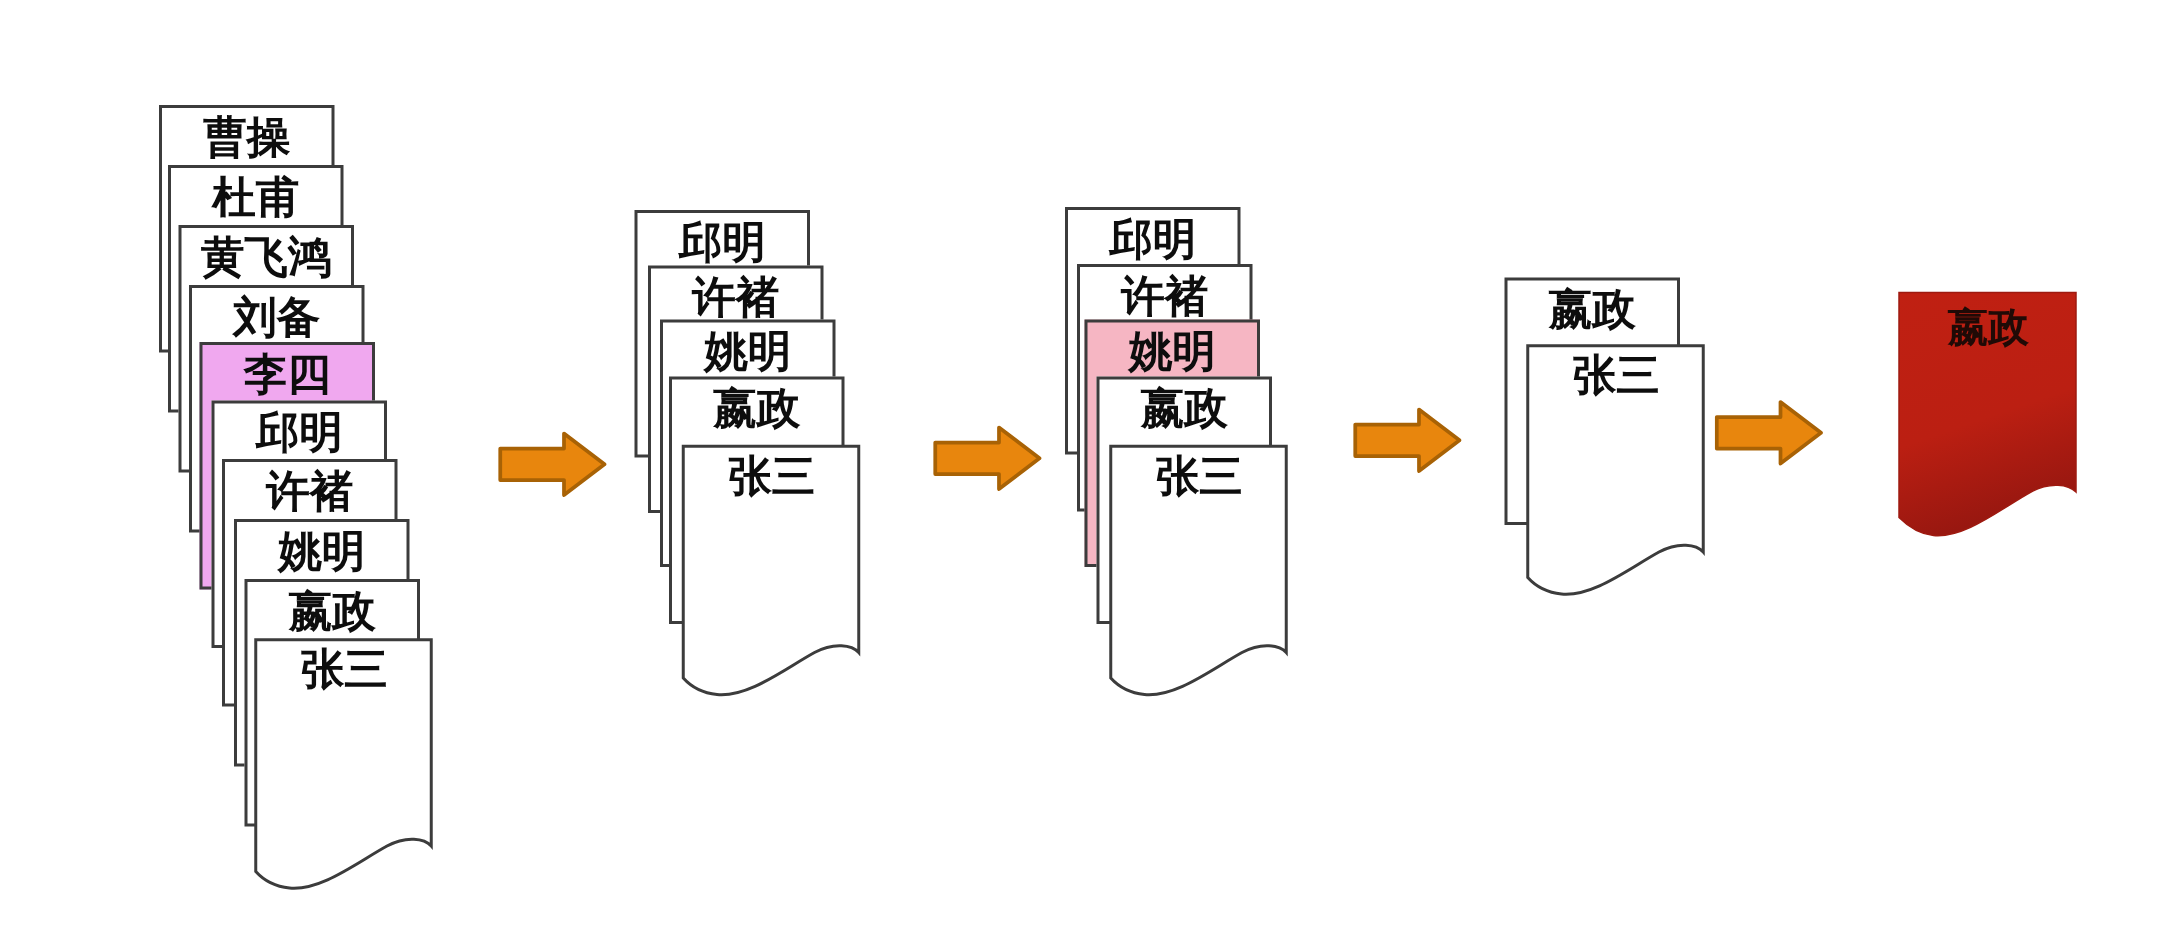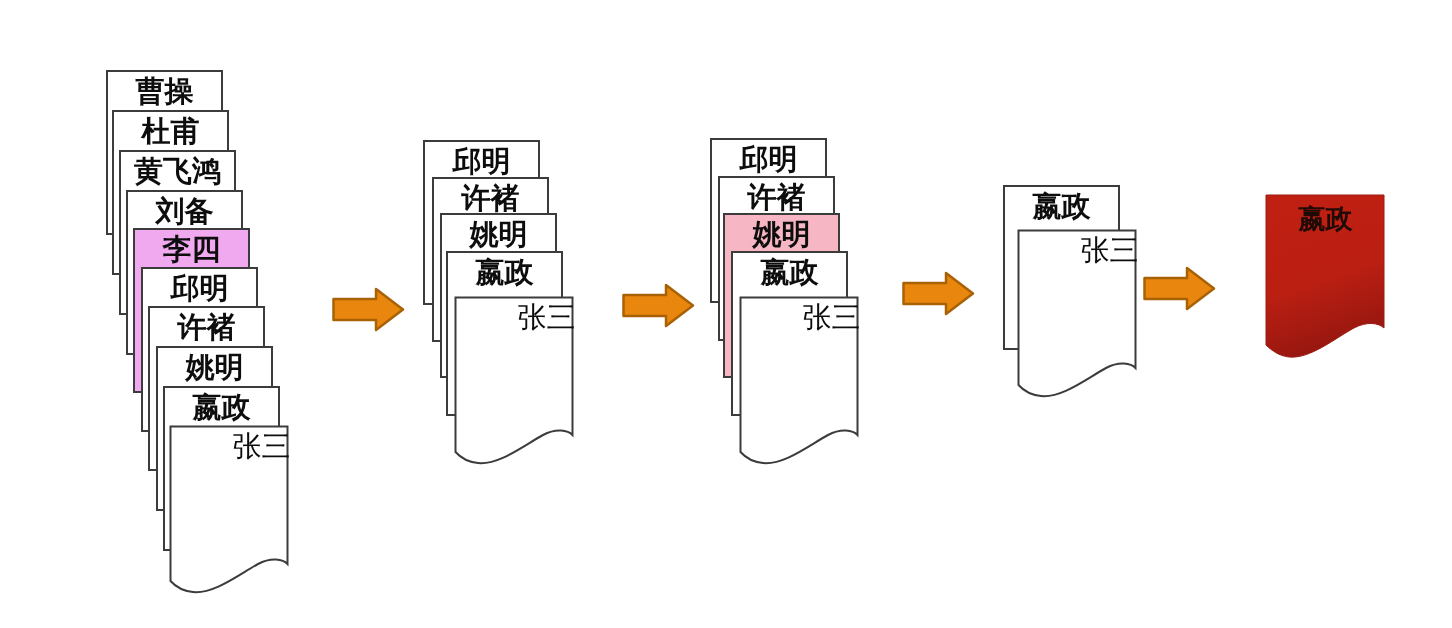--- a/index.html
+++ b/index.html
@@ -31,23 +31,22 @@
   .card.hl-rose{background:#f6b6c3;}
   .wavy-card{
     position:absolute;
     width:121px;height:176px;
   }
   .wavy-card svg{position:absolute;left:0;top:0;}
   .wavy-card .card-label{
     position:absolute;left:0;top:2px;
     display:block;width:100%;
     line-height:38px;text-align:center;
-    font-size:29px;font-weight:normal;color:#0d0d0d;
+    font-size:29px;font-weight:bold;color:#0d0d0d;
     white-space:nowrap;
-    padding-left:32px;
   }
   .arrow{position:absolute;width:73px;height:45px;}
   .flag{position:absolute;width:121px;height:176px;}
   .flag .flag-label{
     position:absolute;left:0;top:8px;
     display:block;width:100%;
     line-height:34px;text-align:center;
     font-size:27px;font-weight:bold;color:#200a06;
     white-space:nowrap;
   }

